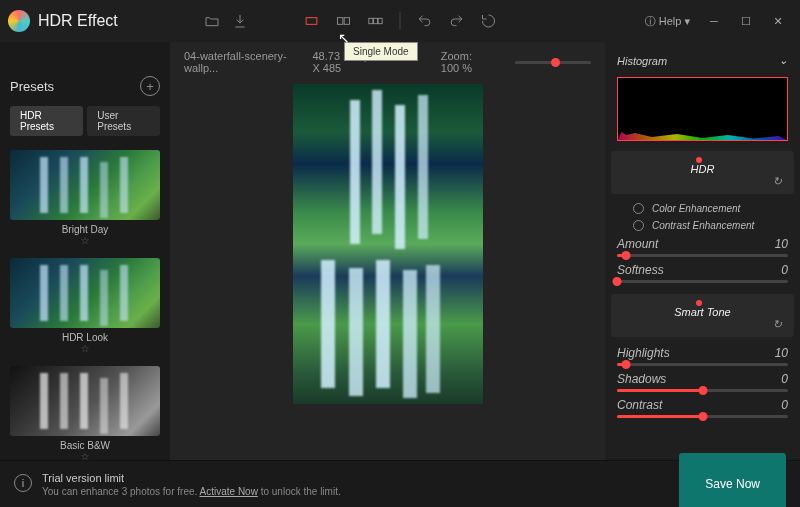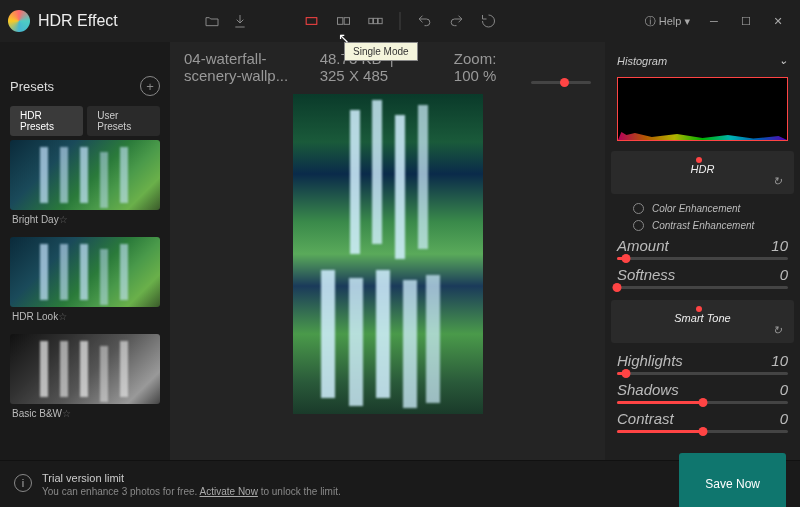--- a/index.html
+++ b/index.html
@@ -17,53 +17,53 @@
 
 .tooltip { position: absolute; top: 42px; left: 344px; background: #f5f5dc; color: #333; padding: 3px 8px; font-size: 10px; border: 1px solid #888; z-index: 100; }
 .cursor { position: absolute; top: 30px; left: 338px; z-index: 101; color: #fff; font-size: 14px; pointer-events: none; }
 
 .body-row { display: flex; height: 418px; }
 
 .presets-panel { width: 170px; background: #1a1a1a; padding: 8px 10px; overflow: hidden; }
 .p-head { display: flex; justify-content: space-between; align-items: center; margin-bottom: 10px; margin-top: 26px; }
 .p-title { font-size: 13px; font-weight: 500; color: #ddd; }
 .add-btn { width: 20px; height: 20px; border: 1.5px solid #888; border-radius: 50%; display: flex; align-items: center; justify-content: center; color: #888; cursor: pointer; font-size: 13px; }
-.tabs { display: flex; gap: 4px; margin-bottom: 4px; border-radius: 8px; }
+.tabs { display: flex; gap: 4px; margin-bottom: 14px; border-radius: 8px; }
 .tab { padding: 4px 10px; font-size: 10px; color: #ccc; border-radius: 3px; cursor: pointer; background: #2a2a2a; }
 .tab.active { background: #3a3a3a; color: #fff; }
 .preset { margin-bottom: 8px; }
 .thumb { width: 150px; height: 70px; background: linear-gradient(135deg, #0a2a3a 0%, #1a4a5a 30%, #2a7a3a 55%, #4a9a4a 70%, #6ab04a 85%, #3a5a2a 100%); border-radius: 3px; position: relative; overflow: hidden; }
 .thumb::before { content:""; position:absolute; top:10%; left:20%; width:8px; height:80%; background: rgba(200,230,255,0.7); box-shadow: 20px 0 0 rgba(200,230,255,0.6), 40px 0 0 rgba(200,230,255,0.7), 60px 5px 0 rgba(200,230,255,0.5), 80px 0 0 rgba(200,230,255,0.6); filter: blur(1px); }
 .thumb.bw { background: linear-gradient(135deg, #111 0%, #333 30%, #555 55%, #777 70%, #999 85%, #444 100%); }
 .thumb.bw::before { background: rgba(240,240,240,0.7); box-shadow: 20px 0 0 rgba(240,240,240,0.6), 40px 0 0 rgba(240,240,240,0.7), 60px 5px 0 rgba(240,240,240,0.5), 80px 0 0 rgba(240,240,240,0.6); }
-.p-label { display: flex; align-items: center; padding: 4px 2px; font-size: 10px; color: #bbb; }
+.p-label { display: flex; justify-content: space-between; align-items: center; padding: 4px 2px; font-size: 10px; color: #bbb; flex-direction: column; }
 .star { color: #666; cursor: pointer; }
 
 .canvas-area { flex: 1; background: #242424; display: flex; flex-direction: column; }
-.c-info { display: flex; align-items: flex-end; gap: 24px; padding: 8px 14px; font-size: 15px; color: #999; }
+.c-info { display: flex; align-items: center; gap: 24px; padding: 8px 14px; font-size: 11px; color: #999; }
 .zoom-slider { width: 100px; height: 3px; background: #444; position: relative; border-radius: 2px; }
 .zoom-slider::after { content:""; position:absolute; left: 48%; top:-3px; width:9px; height:9px; background:#ff4444; border-radius:50%; }
 .image-view { flex:1; display:flex; align-items:flex-start; justify-content:center; padding-top: 2px; }
 .main-img { width: 190px; height: 320px; background: linear-gradient(180deg, #0a3a2a 0%, #1a5a3a 15%, #0a2a4a 25%, #3a8a4a 40%, #5aaa5a 50%, #1a3a5a 60%, #4a9a4a 75%, #2a5a3a 90%, #1a3a2a 100%); position:relative; overflow:hidden; }
 .main-img::before { content:""; position:absolute; top:5%; left:30%; width:10px; height:45%; background: rgba(210,240,255,0.85); box-shadow: 22px -10px 0 rgba(210,240,255,0.8), 45px 5px 0 rgba(210,240,255,0.85), 68px -5px 0 rgba(210,240,255,0.7); filter: blur(1px); }
 .main-img::after { content:""; position:absolute; top:55%; left:15%; width:14px; height:40%; background: rgba(210,240,255,0.85); box-shadow: 28px 8px 0 rgba(210,240,255,0.8), 55px 0 0 rgba(210,240,255,0.85), 82px 10px 0 rgba(210,240,255,0.75), 105px 5px 0 rgba(210,240,255,0.7); filter: blur(1px); }
 
 .right-panel { width: 195px; background: #1f1f1f; overflow-y: auto; padding: 8px 0; font-style: italic; }
 .right-panel::-webkit-scrollbar { width: 6px; }
 .right-panel::-webkit-scrollbar-thumb { background: #444; }
 .histo-head { display:flex; justify-content:space-between; align-items:center; padding: 4px 12px; font-size: 11px; color:#ccc; cursor:pointer; }
 .histo { margin: 6px 12px 10px; height: 64px; background: #000; border: 1px solid #ff4444; position:relative; overflow:hidden; }
 .histo::after { content:""; position:absolute; bottom:0; left:0; right:0; height:10px; background: linear-gradient(90deg, #ff0080, #ff8000, #ffff00, #00ff00, #00ffff, #0080ff, #8000ff); opacity:0.7; clip-path: polygon(0 100%, 2% 20%, 5% 50%, 10% 30%, 20% 70%, 35% 40%, 50% 80%, 65% 50%, 80% 85%, 95% 60%, 100% 100%); }
 .sect-head { display:flex; align-items:center; padding: 6px 12px; background:#2a2a2a; margin: 0 6px 6px; border-radius: 3px; font-size: 11px; color:#eee; cursor:pointer;flex-direction:column; }
 .sect-head .dot { width:6px; height:6px; background:#ff4444; border-radius:50%; margin-right:8px; }
 .sect-head .reset { margin-left:auto; color:#999; }
 .radio-row { display:flex; align-items:center; gap:8px; padding: 3px 12px 3px 28px; font-size: 10px; color:#bbb; cursor:pointer; }
 .radio { width:11px; height:11px; border:1.5px solid #888; border-radius:50%; }
 .param { padding: 3px 12px; }
-.param-row { display:flex; justify-content:space-between; font-size:15px; color:#bbb; margin-bottom:3px; }
+.param-row { display:flex; justify-content:space-between; font-size:12px; color:#bbb; margin-bottom:3px; }
 .slider { height:3px; background:#444; border-radius:2px; position:relative; cursor:pointer; }
 .slider .fill { position:absolute; left:0; top:0; bottom:0; background:#ff4444; border-radius:2px; }
 .slider .knob { position:absolute; top:-3px; width:9px; height:9px; background:#ff4444; border-radius:50%; transform:translateX(-50%); }
 
 .footer { position:absolute; bottom:0; left:0; right:0; height:47px; background:#1a1a1a; display:flex; align-items:center; padding: 0 14px; border-top:1px solid #111; }
 .trial { display:flex; gap:10px; align-items:flex-start; color:#aaa; }
 .trial-icon { width:18px; height:18px; border:1.5px solid #888; border-radius:50%; display:flex; align-items:center; justify-content:center; font-size:11px; margin-top:2px; }
 .trial-title { font-size:11px; color:#ccc; margin-bottom:2px; }
 .trial-text { font-size:10px; color:#888; }
 .trial-text a { color:#aaa; text-decoration:underline; cursor:pointer; }

